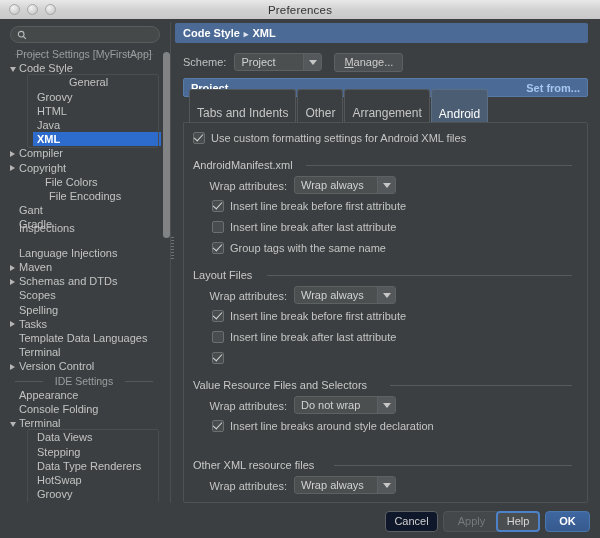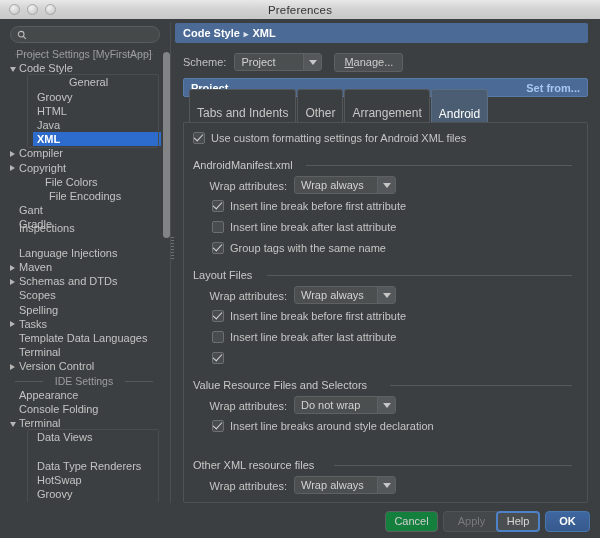--- a/index.html
+++ b/index.html
@@ -269,21 +269,21 @@
   }
   .fbtn {
     position: absolute; top: 3px;
     height: 21px; line-height: 19px;
     text-align: center;
     font-size: 11px;
     border-radius: 4px;
     box-sizing: border-box;
   }
   .fbtn.normal {
-    background: #15803d; border: 1px solid #5d6062; color: #d0d0d0;
+    background: #0f172a; border: 1px solid #5d6062; color: #d0d0d0;
   }
   .fbtn.disabled {
     background: #45484a; border: 1px solid #515456; color: #77797a;
   }
   .fbtn.focus {
     background: #4b4e50; border: 2px solid #4d82c8; color: #d8d8d8;
     line-height: 17px;
   }
   .fbtn.default {
     background: linear-gradient(to bottom, #3f67a0, #365a8e);
@@ -403,20 +403,23 @@
         </div>
         <div class="tree-row" style="top: 355px; position: absolute; left: 0px; width: 150px;">
           <span class="lbl" style="left: 10px;">Console Folding</span>
         </div>
         <div class="tree-row" style="top: 369.2px; position: absolute; left: 0px; width: 150px;">
           <span class="arrow open" style="left: 1px;"></span>
           <span class="lbl" style="left: 10px;">Terminal</span>
         </div>
         <div class="tree-row" style="top: 383.4px; position: absolute; left: 0px; width: 150px;">
           <span class="lbl" style="left: 28px;">Data Views</span>
+        </div>
+        <div class="tree-row" style="top: 397.6px; position: absolute; left: 0px; width: 150px;">
+          <span class="lbl" style="left: 28px;">Stepping</span>
         </div>
         <div class="tree-row" style="top: 411.8px; position: absolute; left: 0px; width: 150px;">
           <span class="lbl" style="left: 28px;">Data Type Renderers</span>
         </div>
         <div class="tree-row" style="top: 426px; position: absolute; left: 0px; width: 150px;">
           <span class="lbl" style="left: 28px;">HotSwap</span>
         </div>
         <div class="tree-row" style="top: 440.2px; position: absolute; left: 0px; width: 150px;">
           <span class="lbl" style="left: 28px;">Groovy</span>
         </div>

